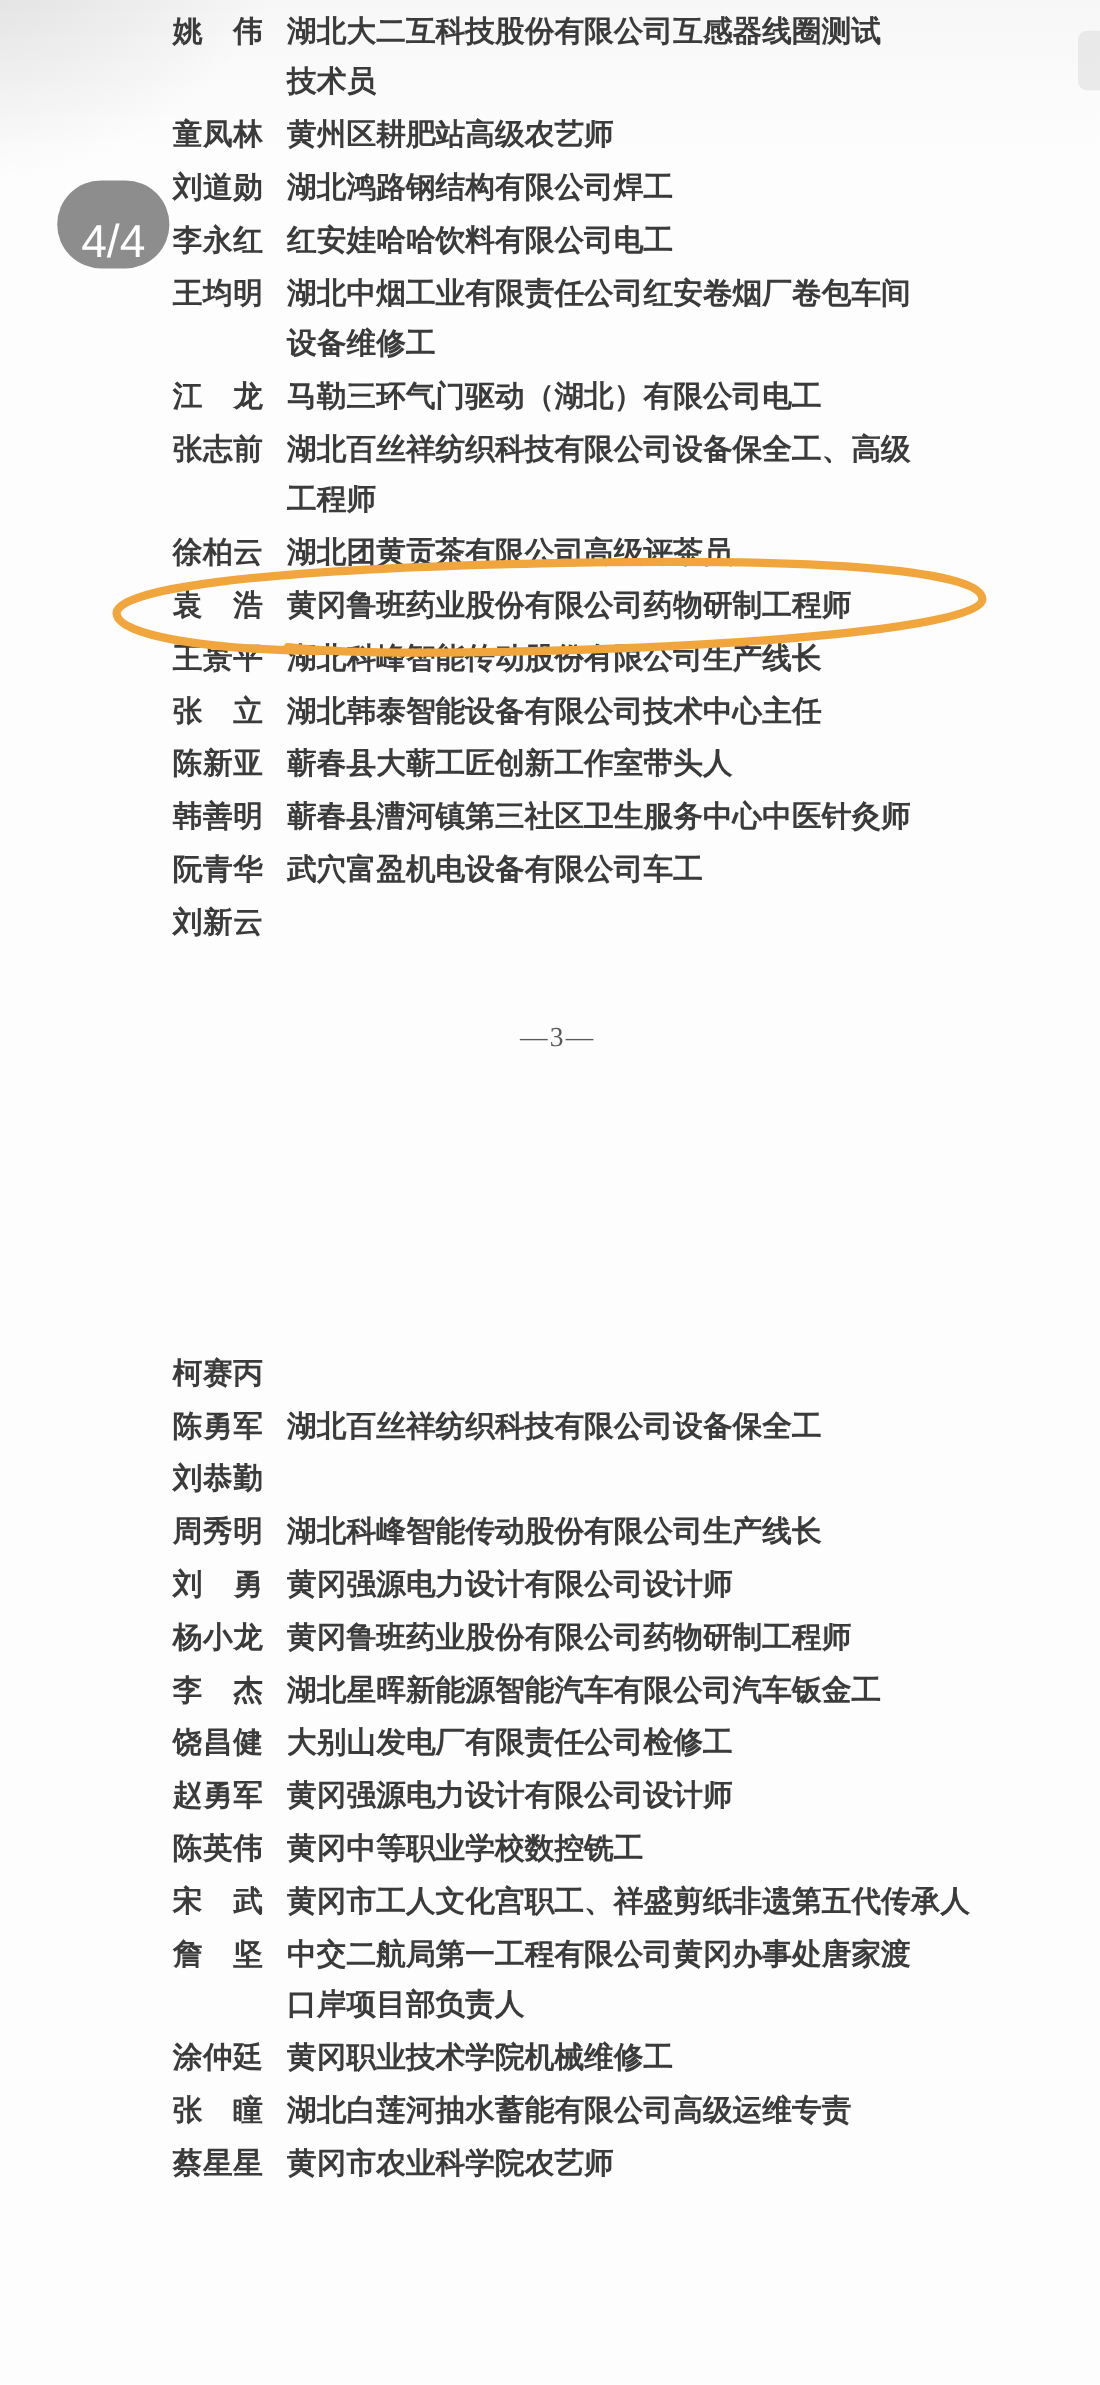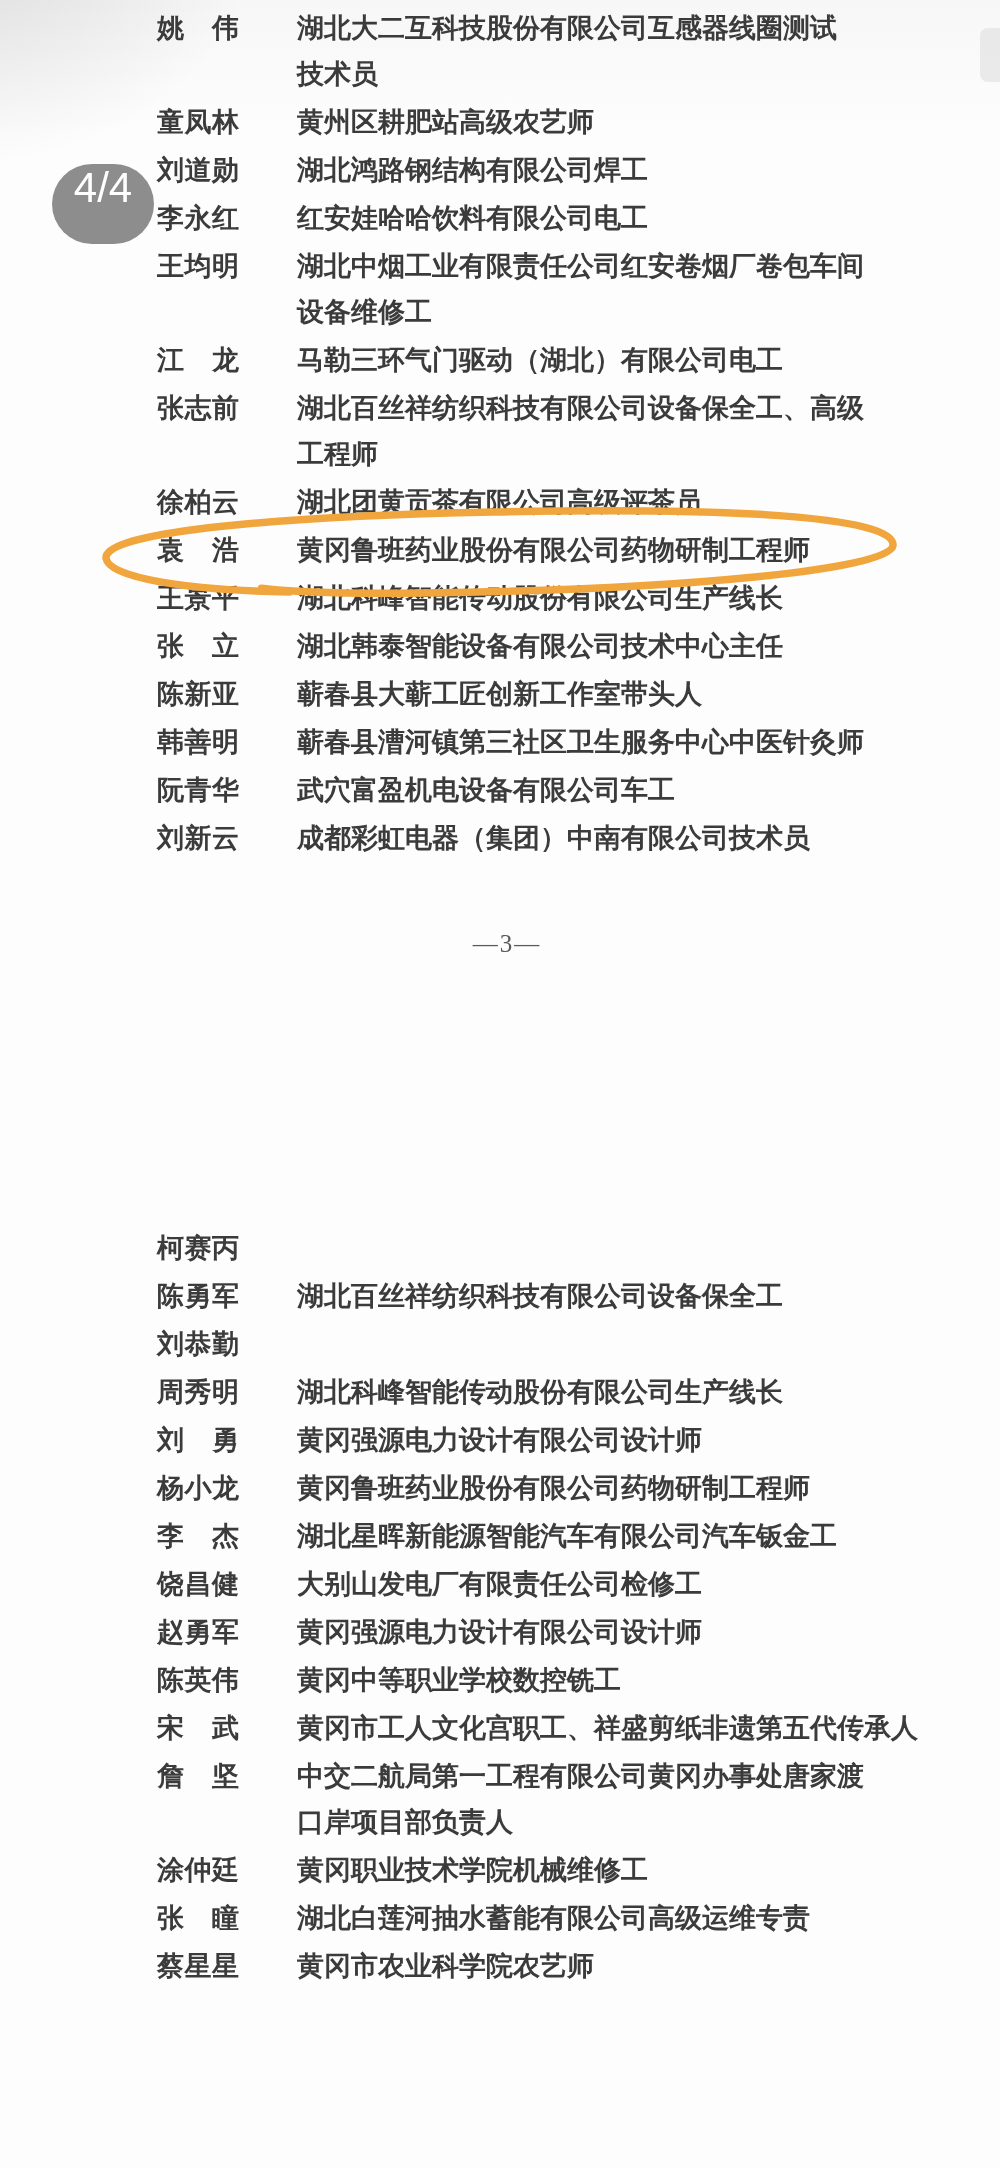--- a/index.html
+++ b/index.html
@@ -20,37 +20,37 @@
   .edge-smudge{
     position:absolute;right:0;top:28px;width:20px;height:54px;
     background:#dcdcdc;opacity:.55;border-radius:8px 0 0 8px;
   }
   
   .badge{
     position:absolute;left:52px;top:164px;width:102px;height:80px;
     background:var(--badge_bg,#8d8d8d);
     color:var(--badge_fg,#ffffff);
     border-radius:40px;
-    display:flex;align-items:flex-start;justify-content:center;
+    display:flex;align-items:flex-end;justify-content:center;
     font-family:"Liberation Sans", sans-serif;
     font-size:42px;z-index:5;
   }
   
   .content{
     position:absolute;left:157px;top:5px;width:780px;
     color:var(--text,#3b3b3b);
   }
   .entry{display:flex;margin-bottom:2px;position:relative;}
   .name{
     width:82px;flex-shrink:0;
     display:flex;justify-content:space-between;
     font-size:27px;line-height:46px;font-weight:600;
   }
   .desc{
-    margin-left:58px;
+    margin-left:22px;
     font-size:27px;line-height:46px;font-weight:600;
   }
   .desc .line{white-space:nowrap;}
   .divider{
     width:700px;text-align:center;
     margin-top:60px;
     font-size:25px;line-height:46px;letter-spacing:2px;
     color:var(--page_number,#5a5a5a);
   }
   .page2{margin-top:258px;}
@@ -218,23 +218,20 @@
     <span class="desc">
             <div class="line">武穴富盈机电设备有限公司车工</div>
           </span>
   </div>
         <div class="entry">
     <span class="name">
             <span>刘</span>
             <span>新</span>
             <span>云</span>
           </span>
-    <span class="desc">
-            <div class="line">成都彩虹电器（集团）中南有限公司技术员</div>
-          </span>
   </div>
       </div>
     <div class="divider">—3—</div>
     <div class="page2">
         <div class="entry">
     <span class="name">
             <span>柯</span>
             <span>赛</span>
             <span>丙</span>
           </span>

